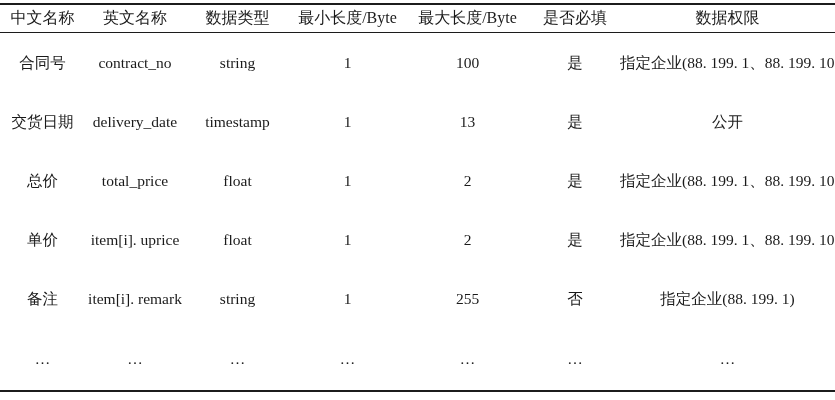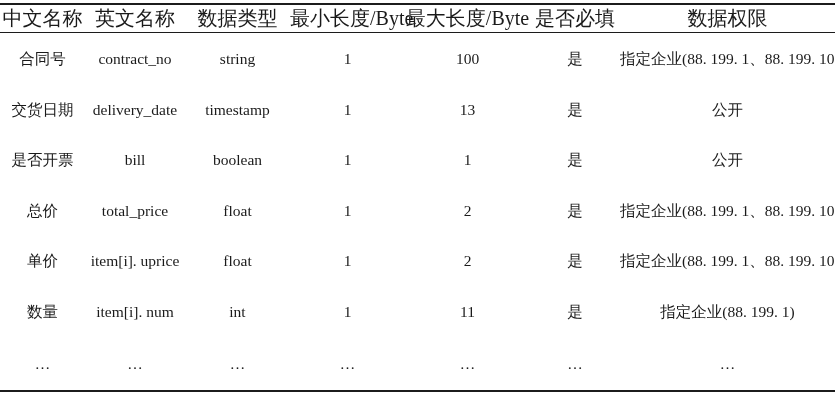--- a/index.html
+++ b/index.html
@@ -24,21 +24,21 @@
     border-collapse: collapse;
     table-layout: fixed;
     border-top: 2.2px solid #1c1c1c;
     border-bottom: 2.2px solid #1c1c1c;
   }
   thead tr {
     height: 28px;
   }
   thead th {
     font-weight: normal;
-    font-size: 20px;
+    font-size: 16px;
     line-height: 1;
     text-align: center;
     vertical-align: middle;
     border-bottom: 1.5px solid #1c1c1c;
     white-space: nowrap;
     padding: 0;
   }
   tbody td {
     font-size: 15.5px;
     line-height: 1;
@@ -86,53 +86,44 @@
         <tr>
           <td>交货日期</td>
           <td>delivery_date</td>
           <td>timestamp</td>
           <td>1</td>
           <td>13</td>
           <td>是</td>
           <td>公开</td>
         </tr>
         <tr>
-          <td>是否开票</td>
-          <td>bill</td>
-          <td>boolean</td>
-          <td>1</td>
-          <td>1</td>
-          <td>是</td>
-          <td>公开</td>
-        </tr>
-        <tr>
           <td>总价</td>
           <td>total_price</td>
           <td>float</td>
           <td>1</td>
           <td>2</td>
           <td>是</td>
           <td>指定企业(88. 199. 1、88. 199. 100)</td>
         </tr>
         <tr>
           <td>单价</td>
           <td>item[i]. uprice</td>
           <td>float</td>
           <td>1</td>
           <td>2</td>
           <td>是</td>
           <td>指定企业(88. 199. 1、88. 199. 100)</td>
         </tr>
         <tr>
-          <td>数量</td>
-          <td>item[i]. num</td>
-          <td>int</td>
+          <td>备注</td>
+          <td>item[i]. remark</td>
+          <td>string</td>
           <td>1</td>
-          <td>11</td>
-          <td>是</td>
+          <td>255</td>
+          <td>否</td>
           <td>指定企业(88. 199. 1)</td>
         </tr>
         <tr>
           <td>…</td>
           <td>…</td>
           <td>…</td>
           <td>…</td>
           <td>…</td>
           <td>…</td>
           <td>…</td>

